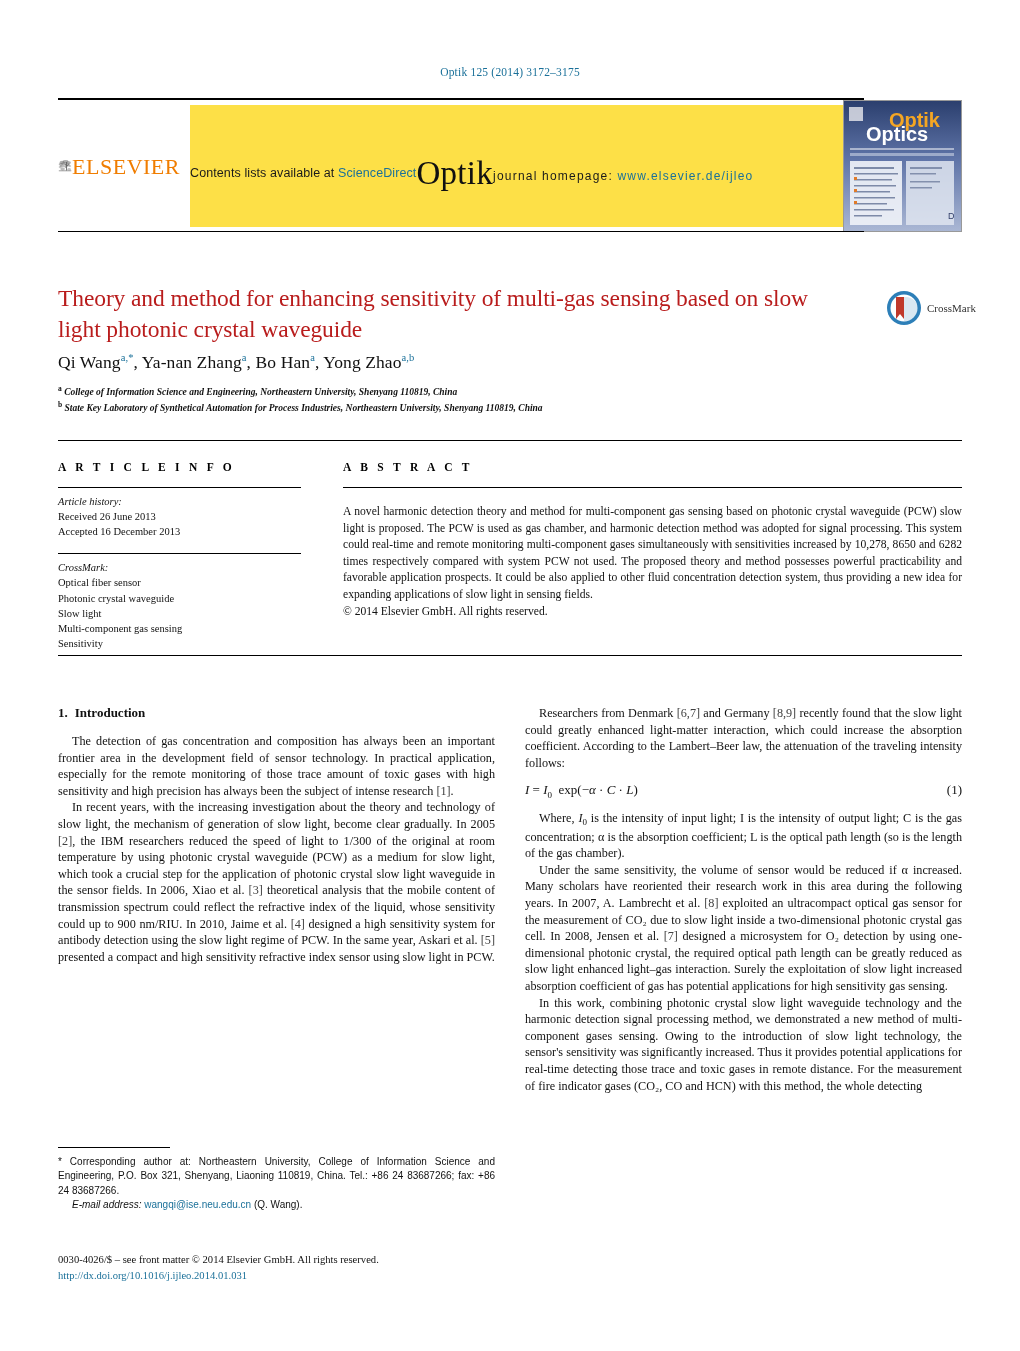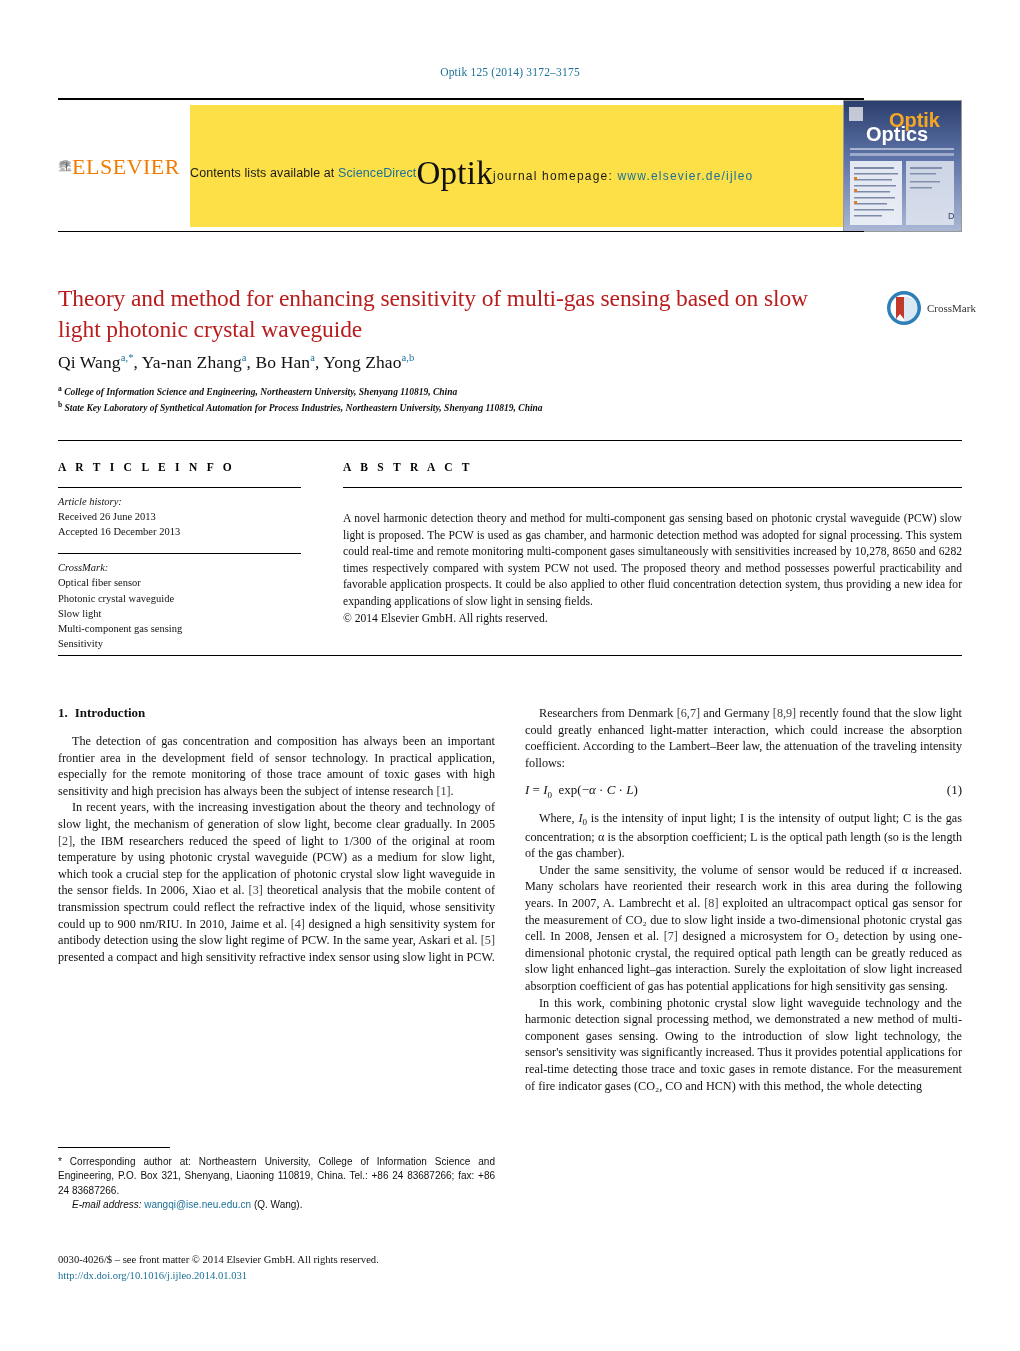--- a/index.html
+++ b/index.html
@@ -199,21 +199,21 @@
   .ab-rule {
     width: 619px; height: 1px; background: #000;
     margin: 14px 0 0 0;
   }
   .ab-body {
     font-family: "Liberation Serif", serif;
     font-size: 11.6px;
     line-height: 1.43;
     color: #111;
     text-align: justify;
-    margin-top: 23px;
+    margin-top: 16px;
   }
   .ab-copy {
     font-family: "Liberation Serif", serif;
     font-size: 11.6px;
     text-align: left;
     margin-top: 2px;
     color: #111;
   }
 
   

